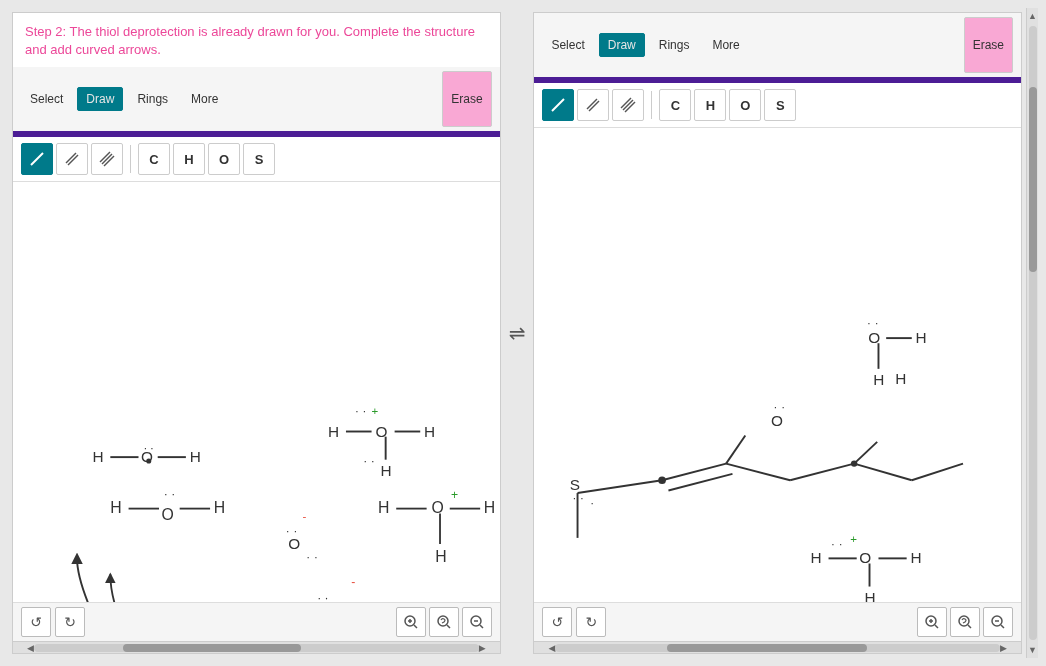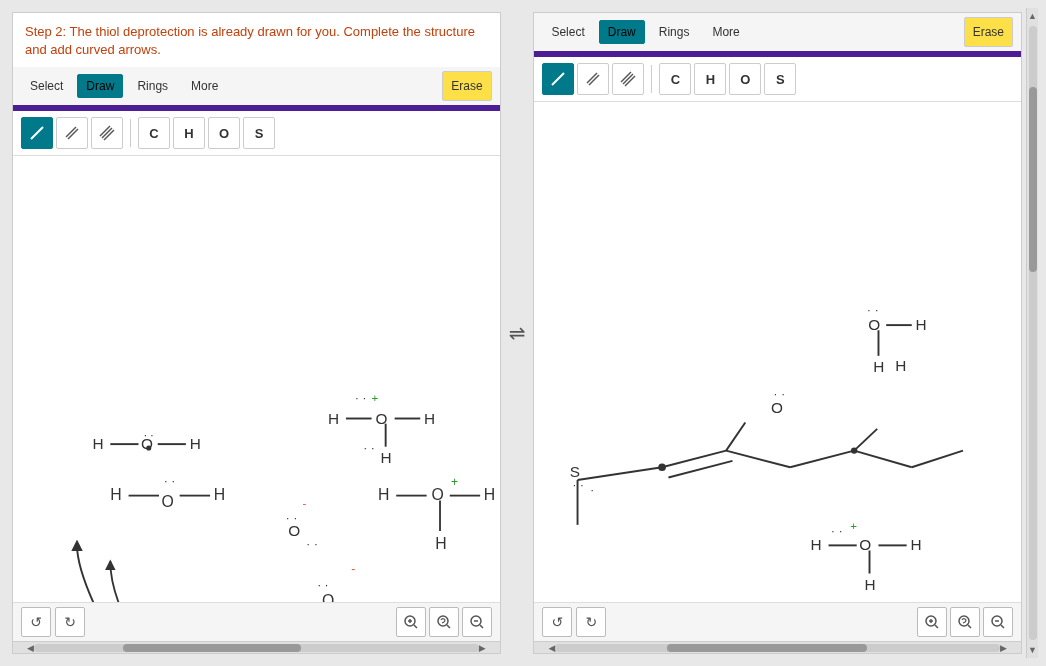--- a/index.html
+++ b/index.html
@@ -27,21 +27,21 @@
       border: 1px solid #ccc;
       display: flex;
       flex-direction: column;
       flex: 1;
       margin: 4px;
       padding: 0;
     }
 
     .panel-title {
       font-size: 13px;
-      color: #c2410c;
+      color: #ec4899;
       padding: 10px 12px 8px 12px;
       line-height: 1.4;
       border-bottom: none;
     }
 
     .toolbar {
       display: flex;
       align-items: center;
       padding: 4px 8px;
       gap: 5px;
@@ -55,30 +55,30 @@
       font-size: 12px;
       border: 1px solid transparent;
       background: transparent;
       cursor: pointer;
       color: #333;
       border-radius: 2px;
     }
 
     .toolbar-btn.active {
       background: #007a8a;
-      color: #000000;
+      color: #e5e5e5;
       border-color: #007a8a;
     }
 
     .toolbar-erase {
       margin-left: auto;
-      padding: 7px 8px;
+      padding: 20px 8px;
       font-size: 12px;
       border: 1px solid #ccc;
-      background: #fde047;
+      background: #f9a8d4;
       cursor: pointer;
       border-radius: 2px;
       color: #333;
     }
 
     .draw-tools {
       display: flex;
       align-items: center;
       padding: 6px 8px;
       gap: 3px;

